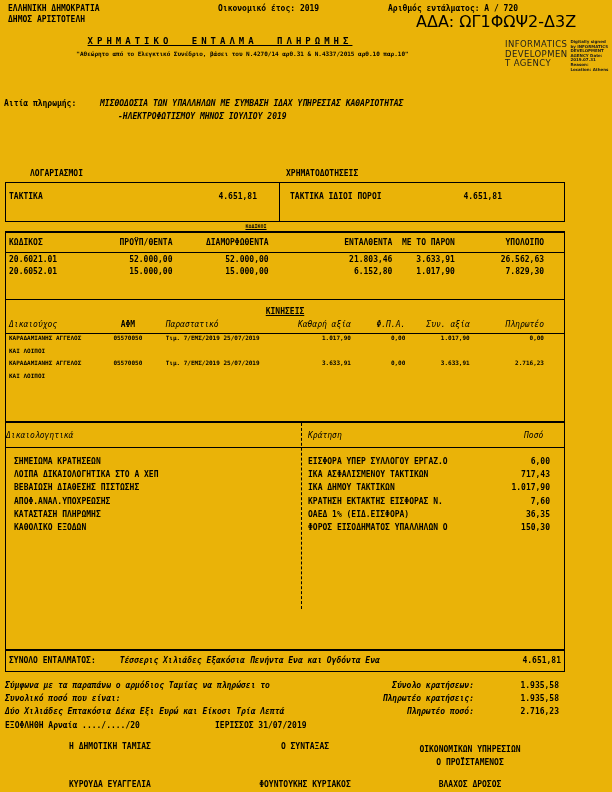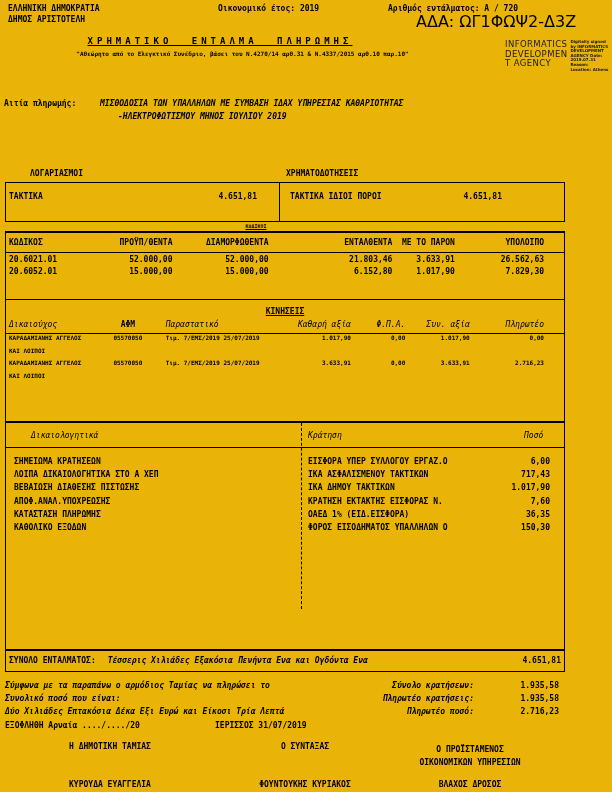--- a/index.html
+++ b/index.html
@@ -157,21 +157,21 @@
       <span class="m4">3.633,91</span>
       <span class="m5">0,00</span>
       <span class="m6">3.633,91</span>
       <span class="m7">2.716,23</span>
     </div>
     <div class="b t6" style="margin-top:7px;padding-left:3px;">ΚΑΙ ΛΟΙΠΟΙ</div>
   </div>
 
   <div class="box" style="left:5px;top:422px;width:560px;height:228px;border-top:1px solid #000;">
     <div class="abs" style="left:295px;top:0;height:186px;border-left:1px dashed #000;"></div>
-    <div class="abs i" style="left:25px;top:9px;font-style:italic;">Δικαιολογητικά</div>
+    <div class="abs i" style="left:0;top:9px;font-style:italic;">Δικαιολογητικά</div>
     <div class="abs i" style="left:302px;top:9px;">Κράτηση</div>
     <div class="abs i" style="left:518px;top:9px;">Ποσό</div>
     <div class="hr" style="top:24px;"></div>
 
     <div class="abs b" style="left:8px;top:32px;width:285px;line-height:13.2px;">
       <div>ΣΗΜΕΙΩΜΑ ΚΡΑΤΗΣΕΩΝ</div>
       <div>ΛΟΙΠΑ ΔΙΚΑΙΟΛΟΓΗΤΙΚΑ ΣΤΟ Α ΧΕΠ</div>
       <div>ΒΕΒΑΙΩΣΗ ΔΙΑΘΕΣΗΣ ΠΙΣΤΩΣΗΣ</div>
       <div>ΑΠΟΦ.ΑΝΑΛ.ΥΠΟΧΡΕΩΣΗΣ</div>
       <div>ΚΑΤΑΣΤΑΣΗ ΠΛΗΡΩΜΗΣ</div>
@@ -199,21 +199,21 @@
         <span class="dl">ΟΑΕΔ 1% (ΕΙΔ.ΕΙΣΦΟΡΑ)</span>
         <span class="da">36,35</span>
       </div>
       <div class="drow">
         <span class="dl">ΦΟΡΟΣ ΕΙΣΟΔΗΜΑΤΟΣ ΥΠΑΛΛΗΛΩΝ Ο</span>
         <span class="da">150,30</span>
       </div>
     </div>
   </div>
 
-  <div class="box flex" style="left:5px;top:650px;width:560px;height:22px;align-items:center;">
+  <div class="box flex" style="left:5px;top:650px;width:560px;height:22px;align-items:center;gap:12px;">
     <span class="b" style="padding-left:3px;">ΣΥΝΟΛΟ ΕΝΤΑΛΜΑΤΟΣ:</span>
     <span class="b i" style="padding-left:12px;flex:1;">Τέσσερις Χιλιάδες Εξακόσια Πενήντα Ενα  και Ογδόντα Ενα</span>
     <span class="b rt" style="width:70px;padding-right:3px;">4.651,81</span>
   </div>
 
   <div class="srow" style="top:682px;">
     <span class="b i">Σύμφωνα με τα παραπάνω ο αρμόδιος Ταμίας να πληρώσει το</span>
     <span class="lbl b i">Σύνολο κρατήσεων:</span>
     <span class="amt b">1.935,58</span>
   </div>
@@ -230,20 +230,20 @@
   <div class="abs b" style="left:5px;top:722px;">ΕΞΟΦΛΗΘΗ Αρναία ..../..../20</div>
   <div class="abs b" style="left:215px;top:722px;">ΙΕΡΙΣΣΟΣ 31/07/2019</div>
 
   <div class="sig-col b" style="left:20px;top:743px;width:180px;">
     <div>Η ΔΗΜΟΤΙΚΗ ΤΑΜΙΑΣ</div>
   </div>
   <div class="sig-col b" style="left:210px;top:743px;width:190px;">
     <div>Ο ΣΥΝΤΑΞΑΣ</div>
   </div>
   <div class="sig-col b" style="left:385px;top:743px;width:170px;line-height:13px;">
+    <div>ΟΙΚΟΝΟΜΙΚΩΝ ΥΠΗΡΕΣΙΩΝ</div>
     <div>Ο ΠΡΟΪΣΤΑΜΕΝΟΣ</div>
-    <div>ΟΙΚΟΝΟΜΙΚΩΝ ΥΠΗΡΕΣΙΩΝ</div>
   </div>
   <div class="sig-col b" style="left:20px;top:781px;width:180px;">ΚΥΡΟΥΔΑ ΕΥΑΓΓΕΛΙΑ</div>
   <div class="sig-col b" style="left:210px;top:781px;width:190px;">ΦΟΥΝΤΟΥΚΗΣ ΚΥΡΙΑΚΟΣ</div>
   <div class="sig-col b" style="left:385px;top:781px;width:170px;">ΒΛΑΧΟΣ ΔΡΟΣΟΣ</div>
 
 </div>
 
 </body></html>

